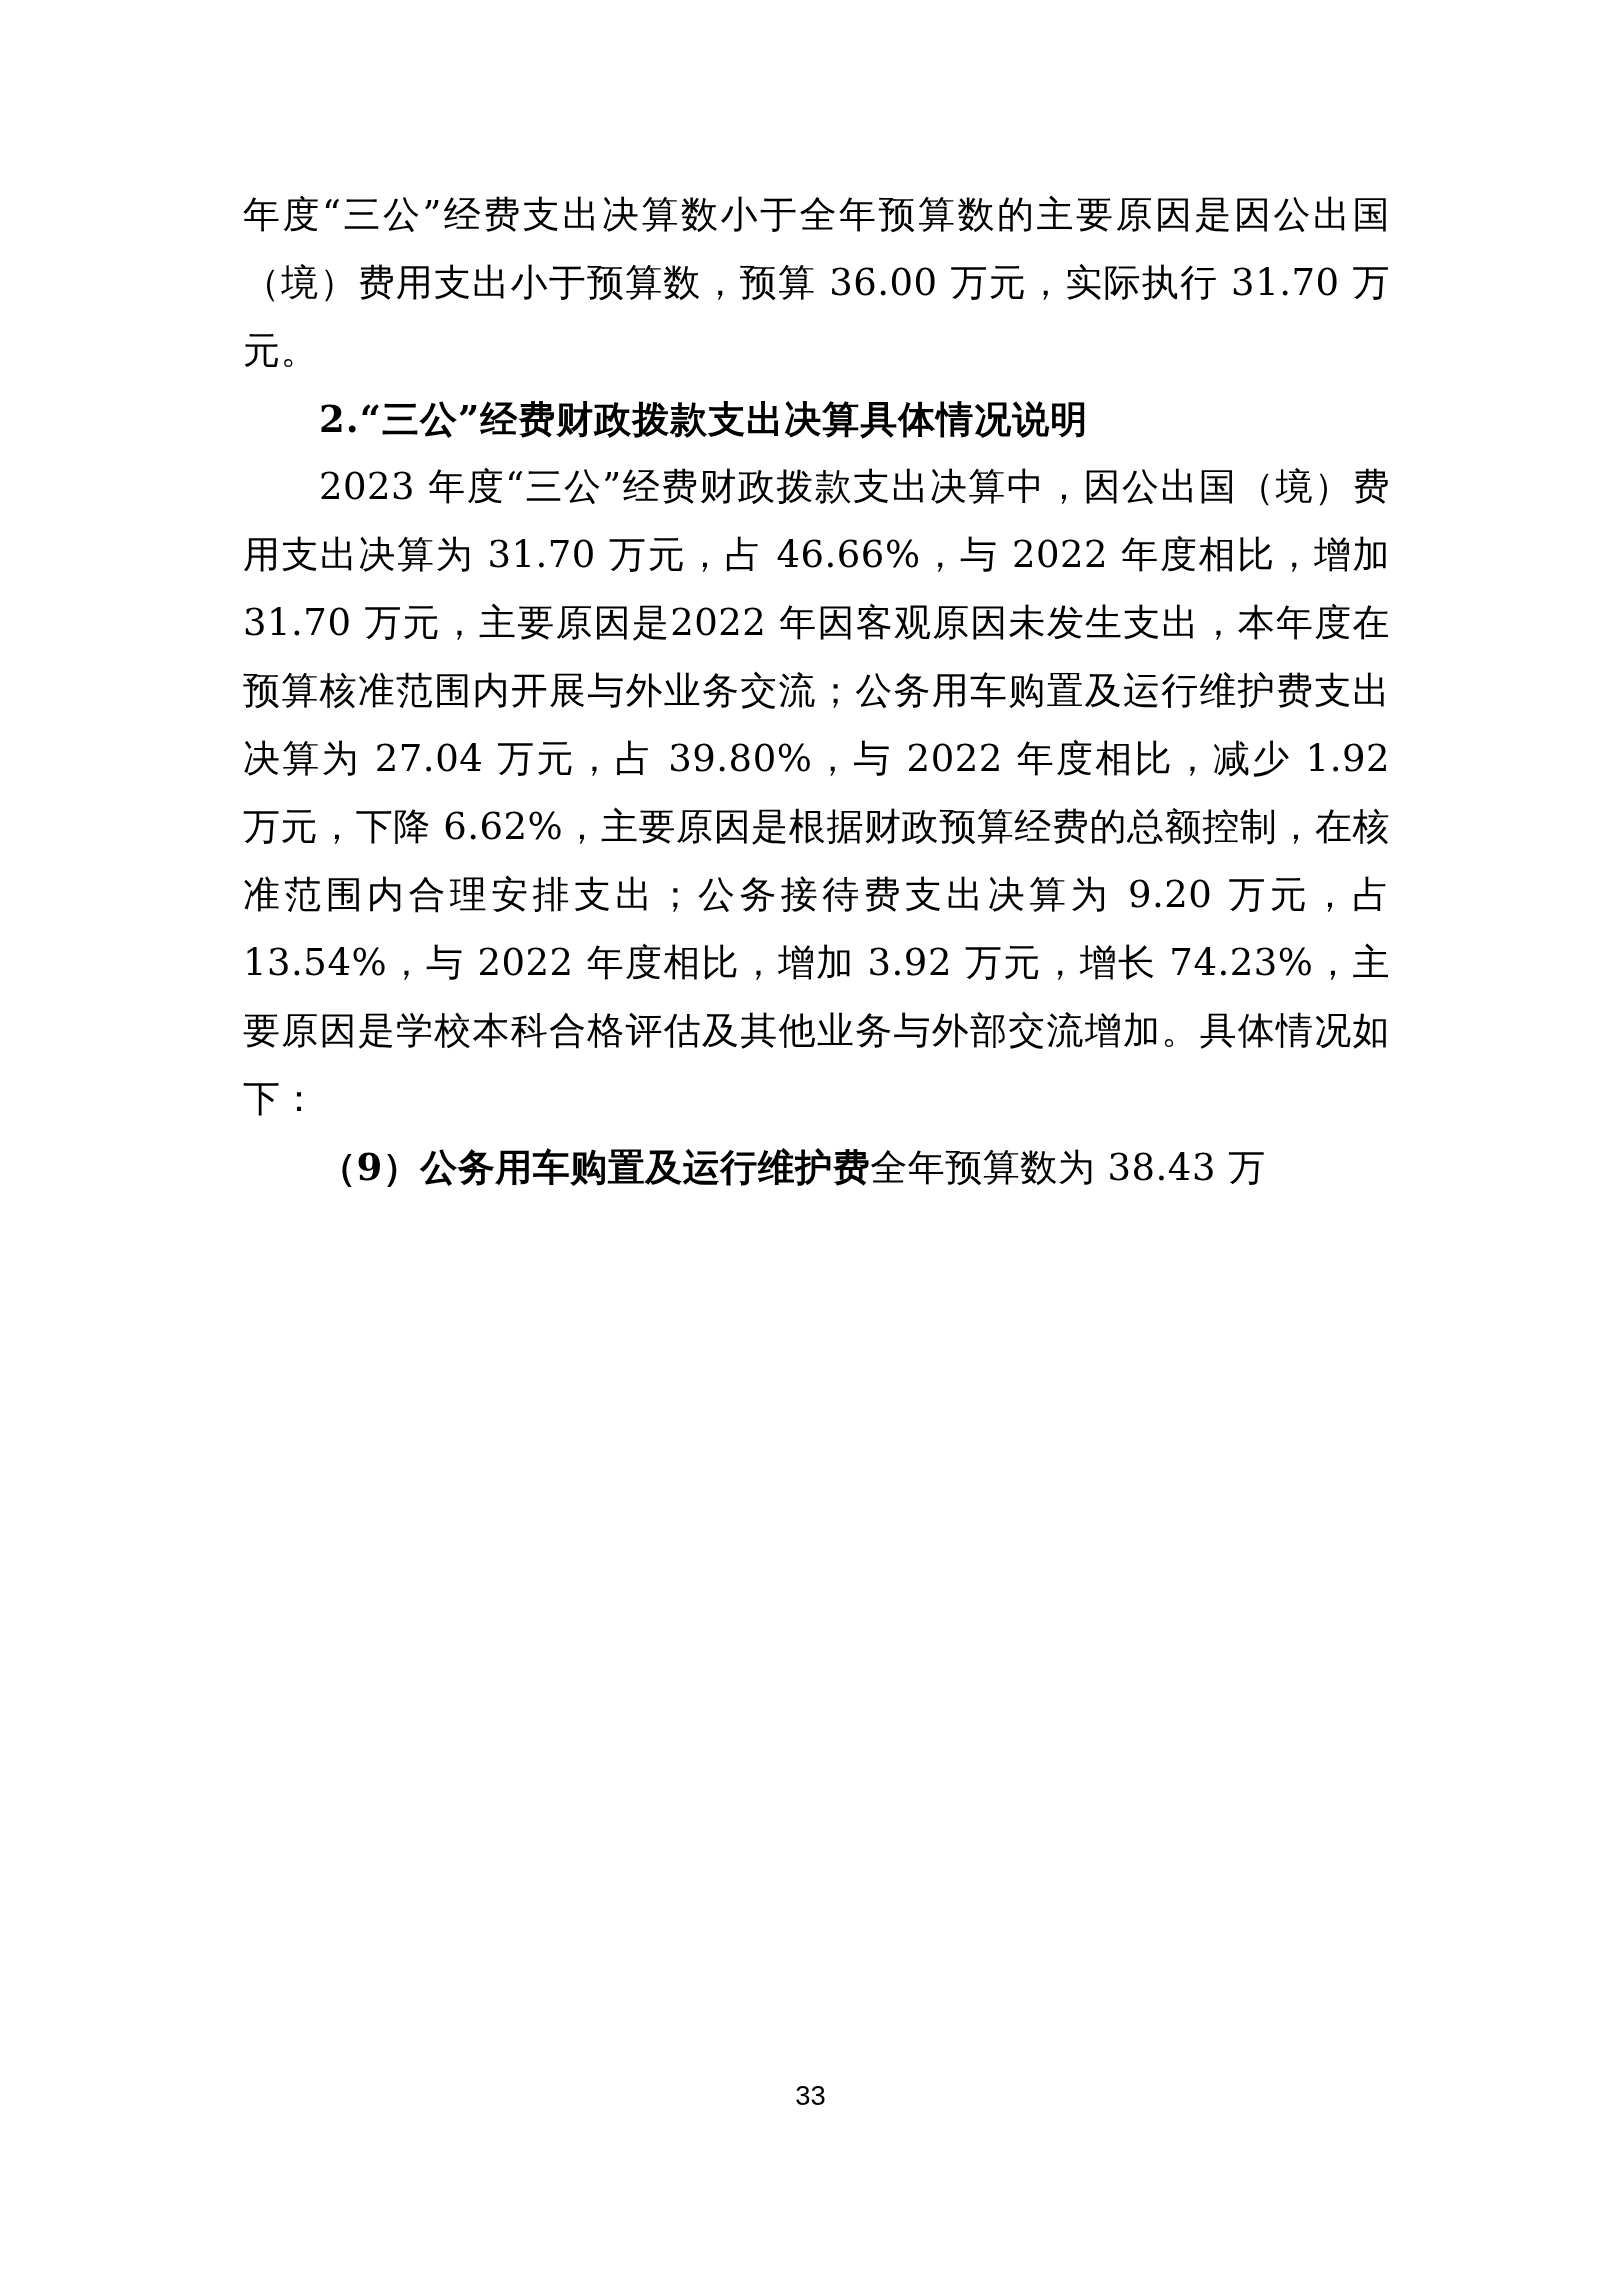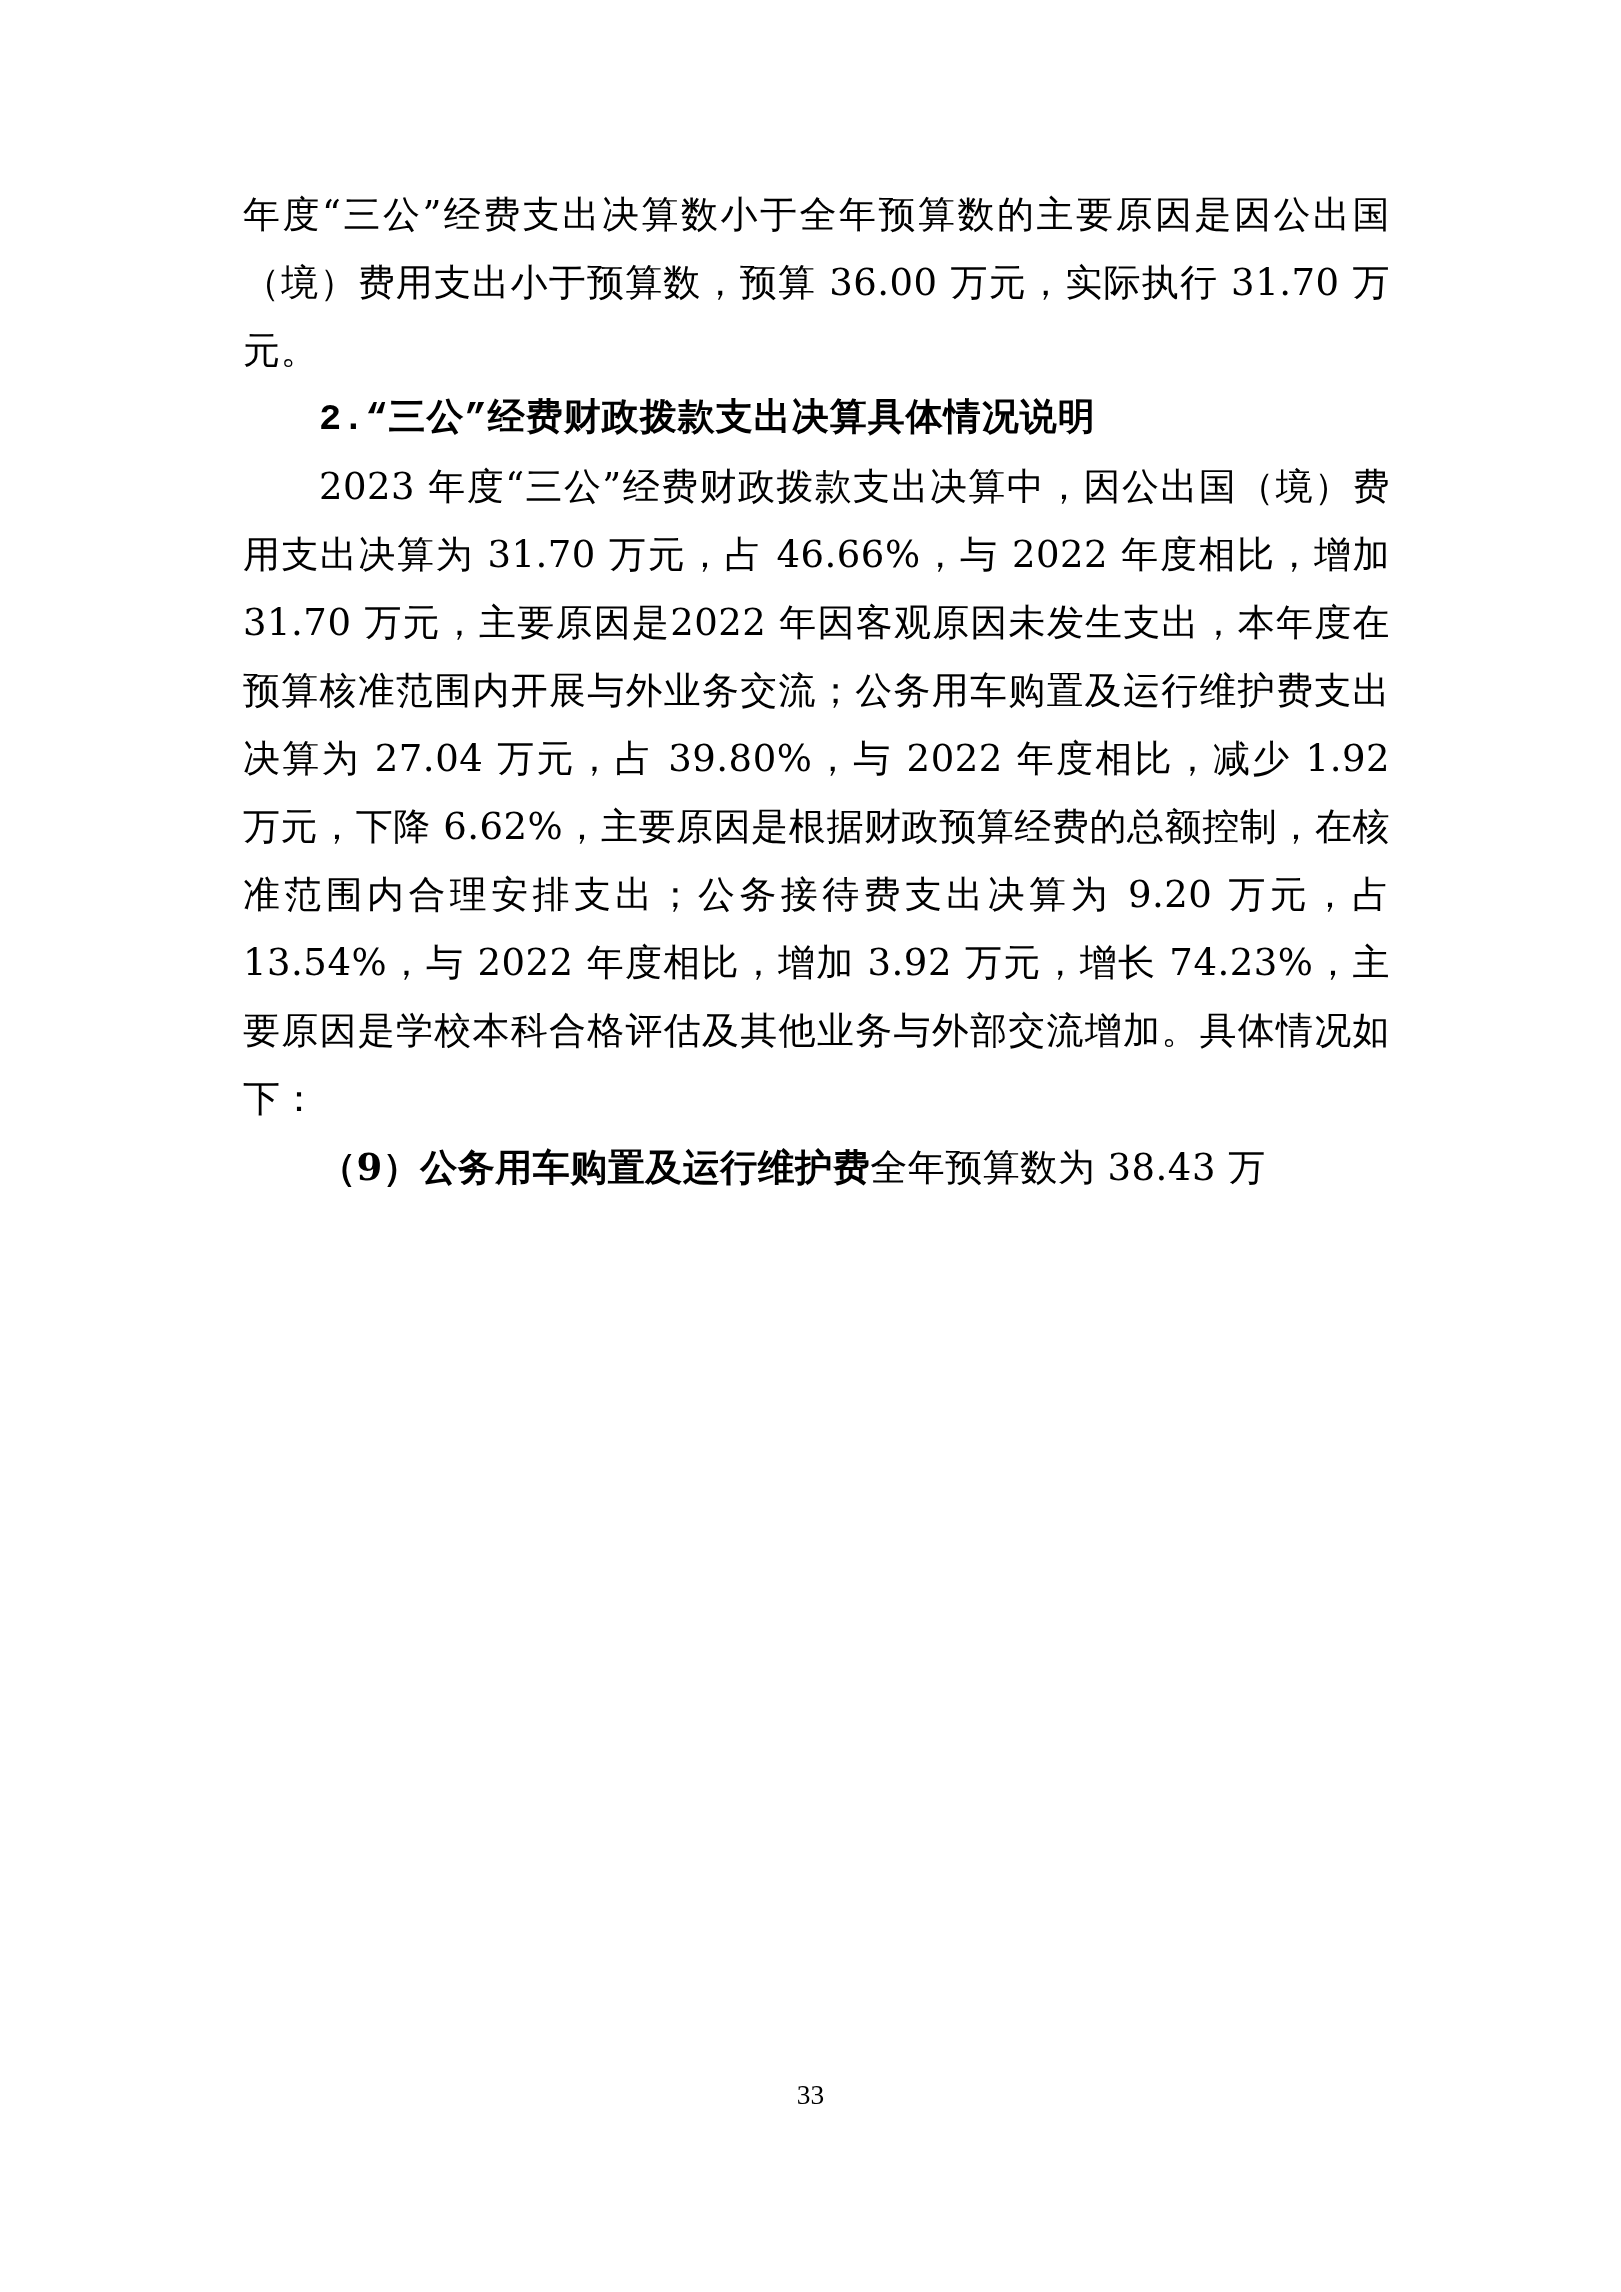--- a/index.html
+++ b/index.html
@@ -38,33 +38,32 @@
     text-justify: inter-ideograph;
     letter-spacing: 0.5px;
   }
   p.indent {
     text-indent: 76px;
   }
   p.heading {
     font-weight: bold;
     text-indent: 76px;
     letter-spacing: 1px;
-    font-family: Liberation Mono, monospace;
   }
   .bold {
     font-weight: bold;
   }
   .page-number {
     position: absolute;
     left: 0;
     top: 2080px;
     width: 1621px;
     text-align: center;
     font-size: 27.4px;
-    font-family: Liberation Serif, serif;
+    font-family: Liberation Sans, sans-serif;
   }
 </style>
 </head>
 <body>
 
 <div class="page">
   <div class="content">
 
     <p class="body">年度“三公”经费支出决算数小于全年预算数的主要原因是因公出国（境）费用支出小于预算数，预算 36.00 万元，实际执行 31.70 万元。</p>
 

